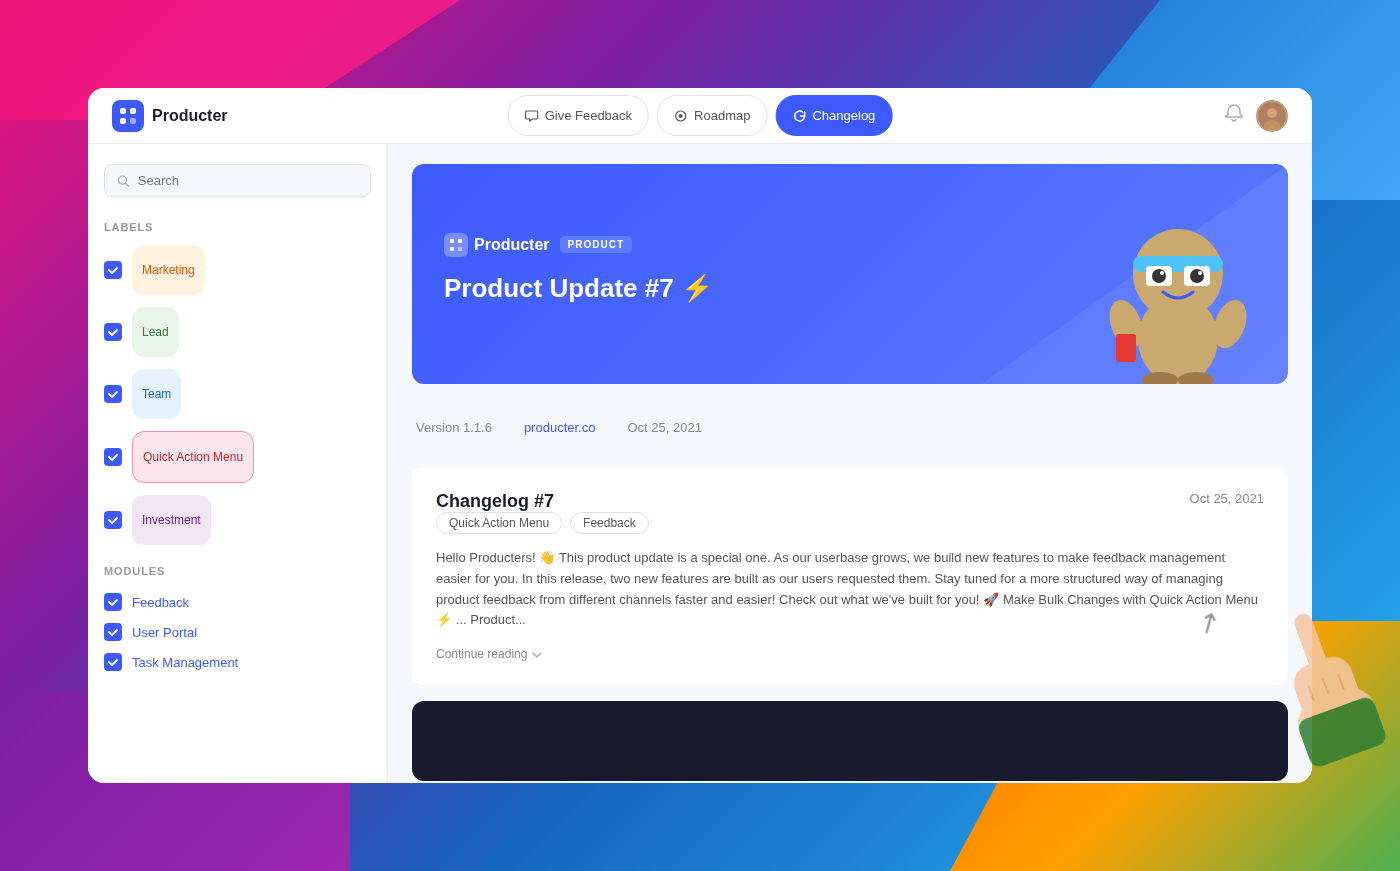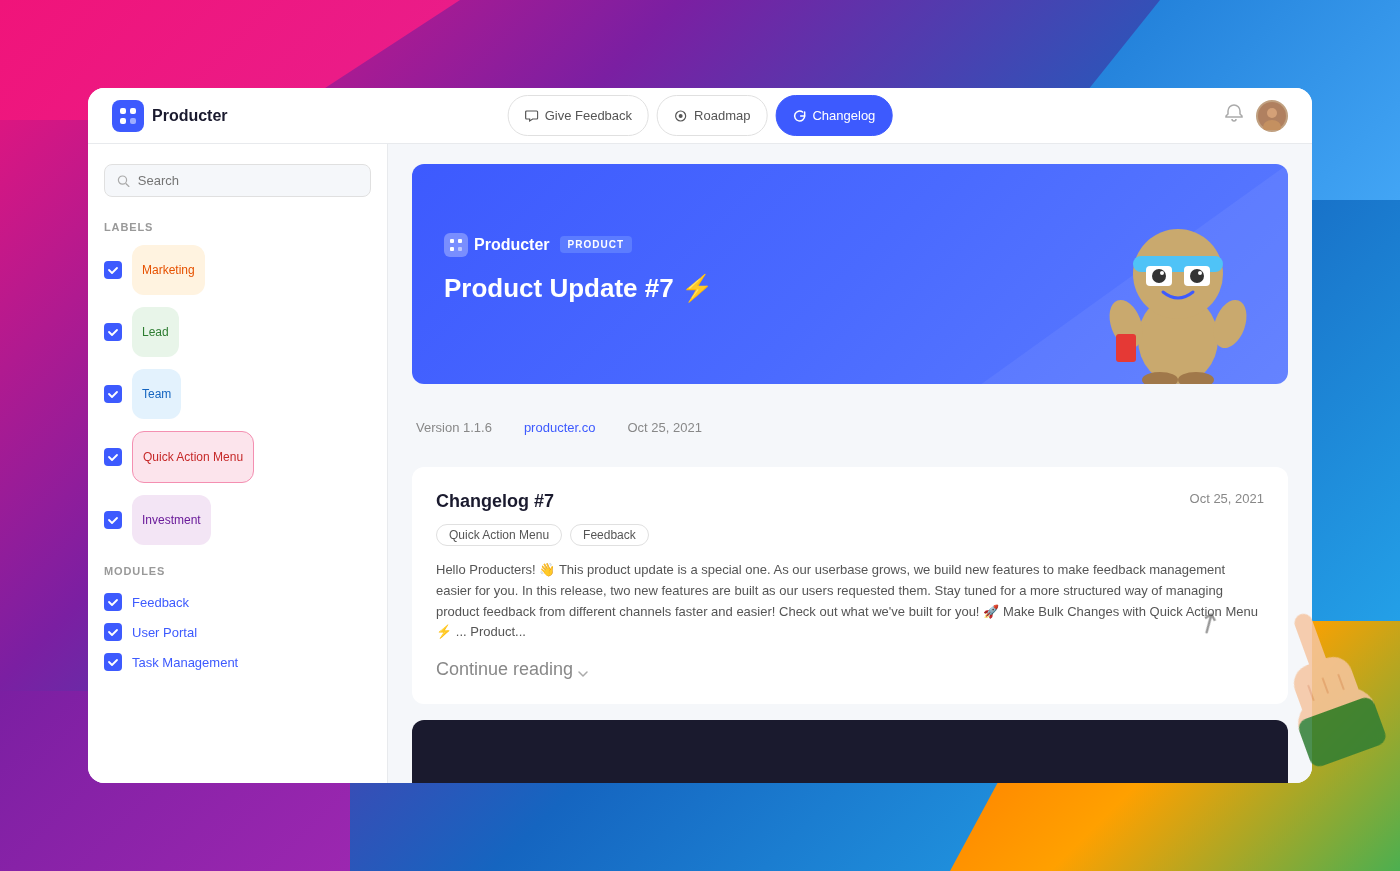--- a/index.html
+++ b/index.html
@@ -352,21 +352,20 @@
     .changelog-entry {
       background: white;
       border-radius: 12px;
       padding: 24px;
       margin-bottom: 16px;
     }
     .changelog-header {
       display: flex;
       justify-content: space-between;
       align-items: flex-start;
-      margin-bottom: 12px;
     }
     .changelog-title {
       font-size: 18px;
       font-weight: 700;
       color: #1a1a2e;
     }
     .changelog-date {
       font-size: 13px;
       color: #888;
     }
@@ -386,21 +385,21 @@
     }
     .entry-tag.quick-action { color: #555; }
     .entry-tag.feedback { color: #555; }
     .changelog-body {
       font-size: 13px;
       color: #555;
       line-height: 1.6;
       margin-bottom: 16px;
     }
     .continue-reading {
-      font-size: 18px;
+      font-size: 12px;
       color: #888;
       cursor: pointer;
       display: flex;
       align-items: flex-end;
       gap: 4px;
     }
 
     
     .dark-card {
       background: #1a1a2e;

